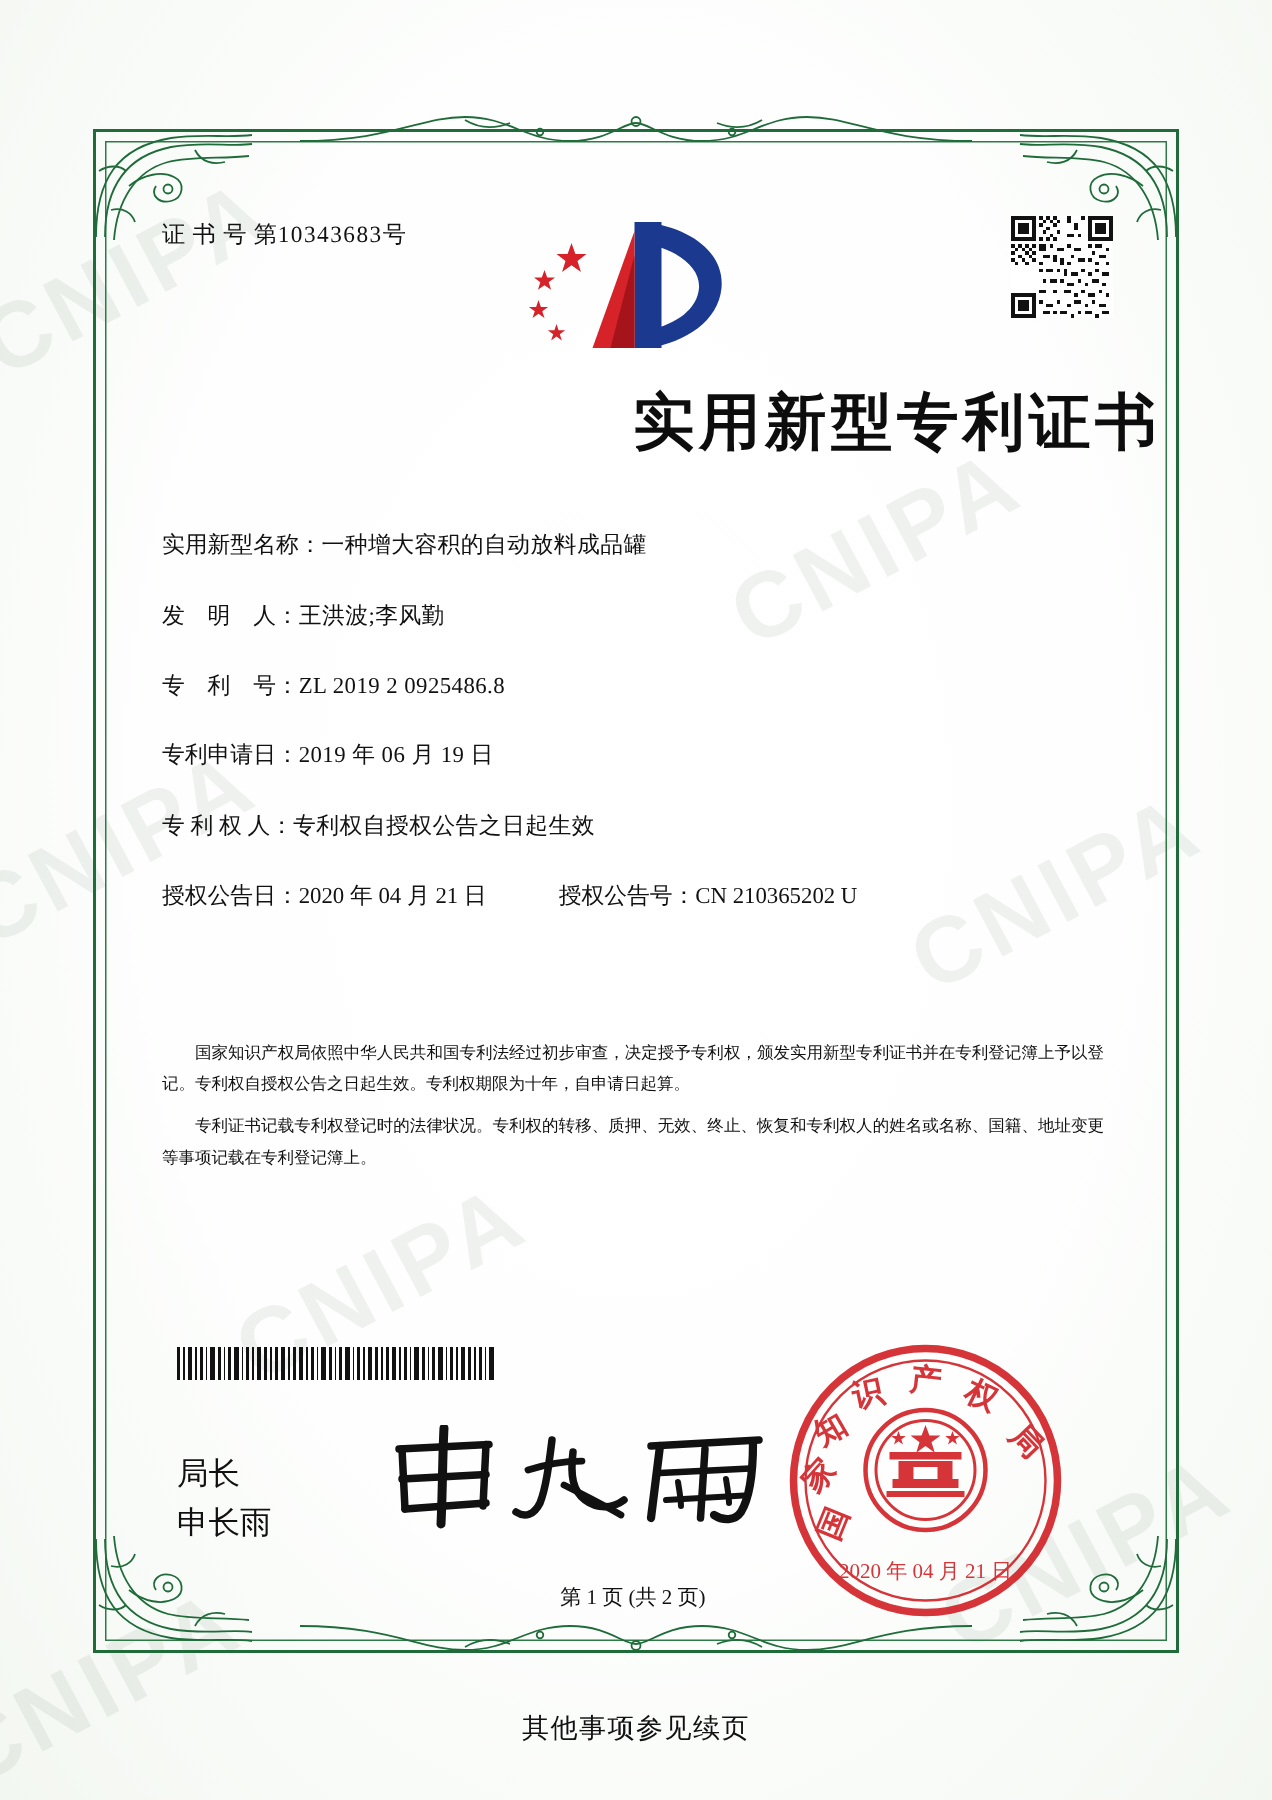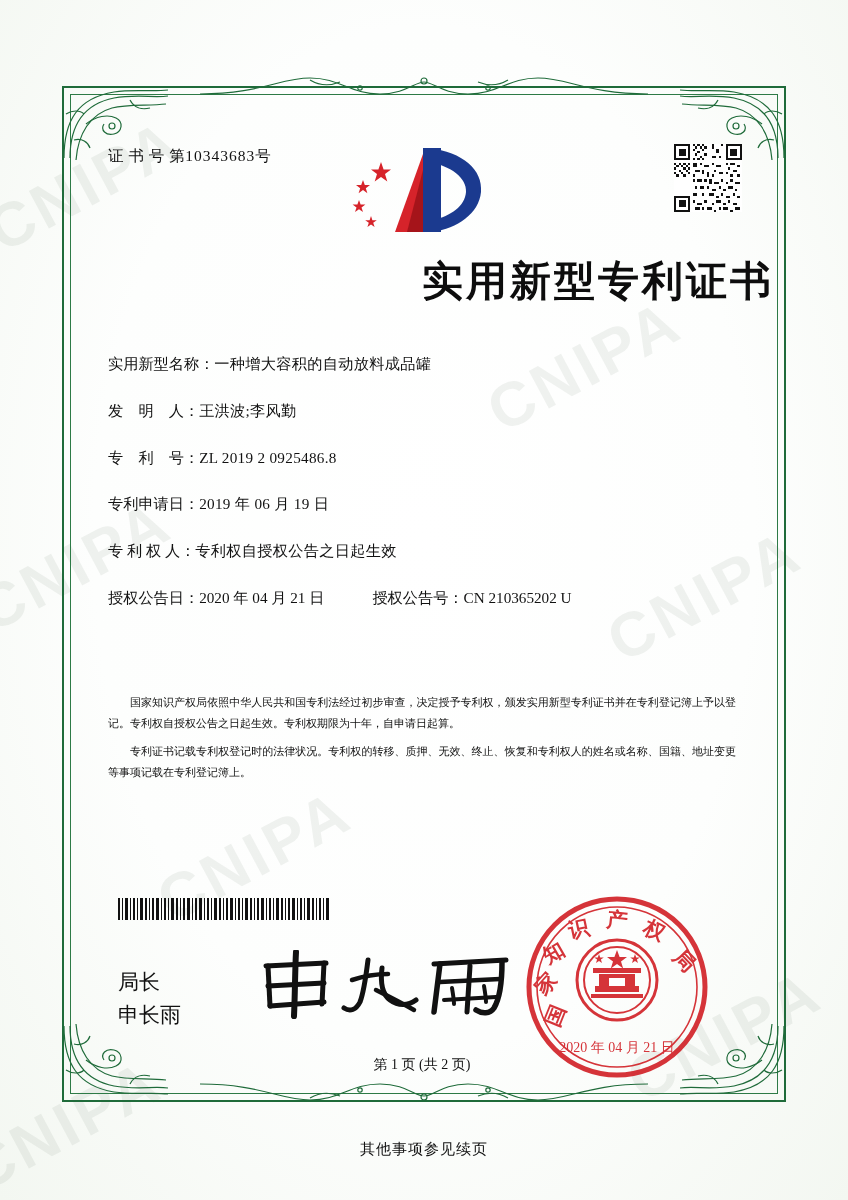--- a/index.html
+++ b/index.html
@@ -223,21 +223,21 @@
     font-size: 14px;
     color: #111;
   }
 
   .footer-note {
     position: absolute;
     left: 0;
     right: 0;
     top: 1140px;
     text-align: center;
-    font-size: 15px;
+    font-size: 18px;
     letter-spacing: 1px;
     color: #111;
   }
 </style>
 </head>
 <body>
 
 <div class="page">
 
   <div class="watermark-layer">

